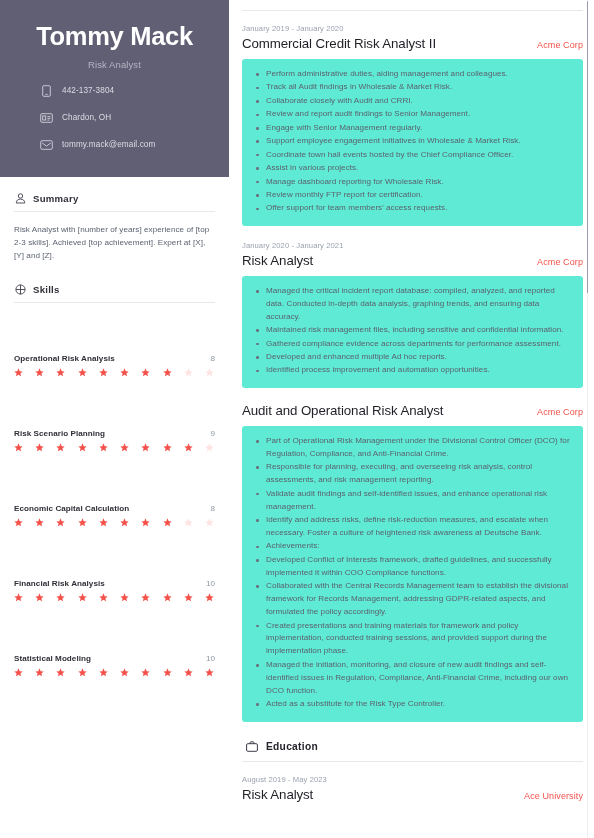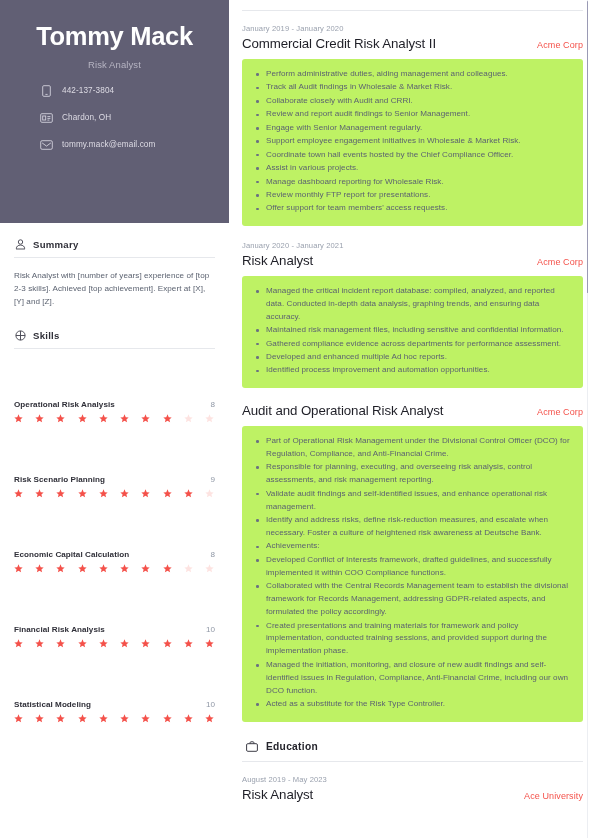--- a/index.html
+++ b/index.html
@@ -24,21 +24,21 @@
   
   #sidebar {
     width: 229px;
     flex: 0 0 229px;
     background: #ffffff;
     position: relative;
   }
 
   #profile-header {
     background: #615f74;
-    height: 223px;
+    height: 177px;
     padding: 22px 20px 0 20px;
     text-align: center;
   }
 
   #name {
     color: #ffffff;
     font-size: 25.5px;
     font-weight: bold;
     letter-spacing: -0.3px;
     line-height: 1.1;
@@ -225,21 +225,21 @@
 
   .entry-org {
     font-size: 9px;
     color: #f4514a;
     white-space: nowrap;
     padding-left: 8px;
     letter-spacing: 0.1px;
   }
 
   .bullet-card {
-    background: #bef264;
+    background: #5eead4;
     border-radius: 3px;
     padding: 9px 11px 10px 11px;
   }
 
   .bullet-card ul {
     list-style: none;
     margin: 0;
     padding: 0;
   }
 
@@ -572,21 +572,21 @@
               <ul>
                 <li>Perform administrative duties, aiding management and colleagues.</li>
                 <li>Track all Audit findings in Wholesale &amp; Market Risk.</li>
                 <li>Collaborate closely with Audit and CRRI.</li>
                 <li>Review and report audit findings to Senior Management.</li>
                 <li>Engage with Senior Management regularly.</li>
                 <li>Support employee engagement initiatives in Wholesale &amp; Market Risk.</li>
                 <li>Coordinate town hall events hosted by the Chief Compliance Officer.</li>
                 <li>Assist in various projects.</li>
                 <li>Manage dashboard reporting for Wholesale Risk.</li>
-                <li>Review monthly FTP report for presentations.</li>
+                <li>Review monthly FTP report for certification.</li>
                 <li>Offer support for team members' access requests.</li>
               </ul>
             </div>
           </div>
           <div class="entry">
             <div class="entry-dates">January 2020 - January 2021</div>
             <div class="entry-line">
               <div class="entry-role">Risk Analyst</div>
               <div class="entry-org">Acme Corp</div>
             </div>

